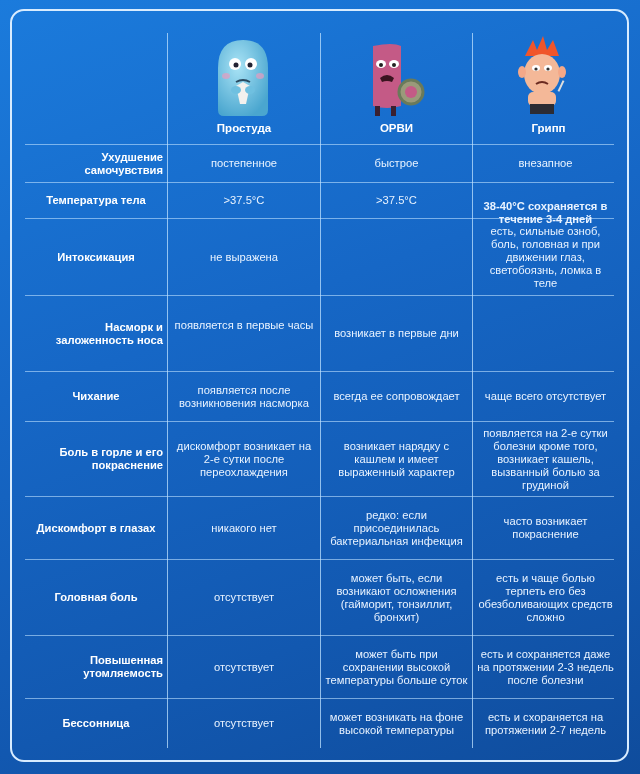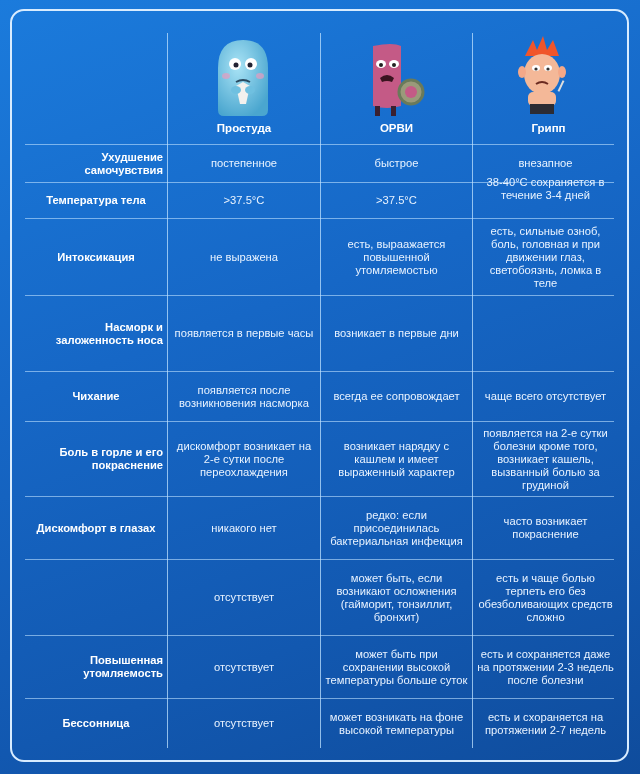--- a/index.html
+++ b/index.html
@@ -105,46 +105,46 @@
   <div class="hline" style="top:698px;"></div>
 
   <div class="cell head" style="left:25px;top:145px;width:142px;height:37px;">Ухудшение самочувствия</div>
   <div class="cell" style="left:168px;top:145px;width:152px;height:37px;">постепенное</div>
   <div class="cell" style="left:321px;top:145px;width:151px;height:37px;">быстрое</div>
   <div class="cell" style="left:473px;top:145px;width:145px;height:37px;">внезапное</div>
 
   <div class="cell head" style="left:25px;top:183px;width:142px;height:35px;">Температура тела</div>
   <div class="cell" style="left:168px;top:183px;width:152px;height:35px;">&gt;37.5°C</div>
   <div class="cell" style="left:321px;top:183px;width:151px;height:35px;">&gt;37.5°C</div>
-  <div class="cell" style="left:473px;top:171px;width:145px;height:35px;">38-40°C сохраняется в течение 3-4 дней</div>
+  <div class="cell" style="left:473px;top:195px;width:145px;height:35px;font-weight:bold;">38-40°C сохраняется в течение 3-4 дней</div>
 
   <div class="cell head" style="left:25px;top:219px;width:142px;height:76px;">Интоксикация</div>
   <div class="cell" style="left:168px;top:219px;width:152px;height:76px;">не выражена</div>
-  <div class="cell" style="left:321px;top:219px;width:151px;height:76px;">есть, выраажается повышенной утомляемостью</div>
   <div class="cell" style="left:473px;top:219px;width:145px;height:76px;">есть, сильные озноб, боль, головная и при движении глаз, светобоязнь, ломка в теле</div>
 
   <div class="cell head" style="left:25px;top:296px;width:142px;height:75px;">Насморк и заложенность носа</div>
-  <div class="cell" style="left:168px;top:296px;width:152px;height:75px;">появляется в первые часы</div>
+  <div class="cell" style="left:168px;top:288px;width:152px;height:75px;">появляется в первые часы</div>
   <div class="cell" style="left:321px;top:296px;width:151px;height:75px;">возникает в первые дни</div>
 
   <div class="cell head" style="left:25px;top:372px;width:142px;height:49px;">Чихание</div>
   <div class="cell" style="left:168px;top:372px;width:152px;height:49px;">появляется после возникновения насморка</div>
   <div class="cell" style="left:321px;top:372px;width:151px;height:49px;">всегда ее сопровождает</div>
   <div class="cell" style="left:473px;top:372px;width:145px;height:49px;">чаще всего отсутствует</div>
 
   <div class="cell head" style="left:25px;top:422px;width:142px;height:74px;">Боль в горле и его покраснение</div>
   <div class="cell" style="left:168px;top:422px;width:152px;height:74px;">дискомфорт возникает на 2-е сутки после переохлаждения</div>
   <div class="cell" style="left:321px;top:422px;width:151px;height:74px;">возникает нарядку с кашлем и имеет выраженный характер</div>
   <div class="cell" style="left:473px;top:422px;width:145px;height:74px;">появляется на 2-е сутки болезни кроме того, возникает кашель, вызванный болью за грудиной</div>
 
   <div class="cell head" style="left:25px;top:497px;width:142px;height:62px;">Дискомфорт в глазах</div>
   <div class="cell" style="left:168px;top:497px;width:152px;height:62px;">никакого нет</div>
   <div class="cell" style="left:321px;top:497px;width:151px;height:62px;">редко: если присоединилась бактериальная инфекция</div>
   <div class="cell" style="left:473px;top:497px;width:145px;height:62px;">часто возникает покраснение</div>
 
+  <div class="cell head" style="left:25px;top:560px;width:142px;height:75px;">Головная боль</div>
   <div class="cell" style="left:168px;top:560px;width:152px;height:75px;">отсутствует</div>
   <div class="cell" style="left:321px;top:560px;width:151px;height:75px;">может быть, если возникают осложнения (гайморит, тонзиллит, бронхит)</div>
   <div class="cell" style="left:473px;top:560px;width:145px;height:75px;">есть и чаще болью терпеть его без обезболивающих средств сложно</div>
 
   <div class="cell head" style="left:25px;top:636px;width:142px;height:62px;">Повышенная утомляемость</div>
   <div class="cell" style="left:168px;top:636px;width:152px;height:62px;">отсутствует</div>
   <div class="cell" style="left:321px;top:636px;width:151px;height:62px;">может быть при сохранении высокой температуры больше суток</div>
   <div class="cell" style="left:473px;top:636px;width:145px;height:62px;">есть и сохраняется даже на протяжении 2-3 недель после болезни</div>
 
   <div class="cell head" style="left:25px;top:699px;width:142px;height:49px;">Бессонница</div>

